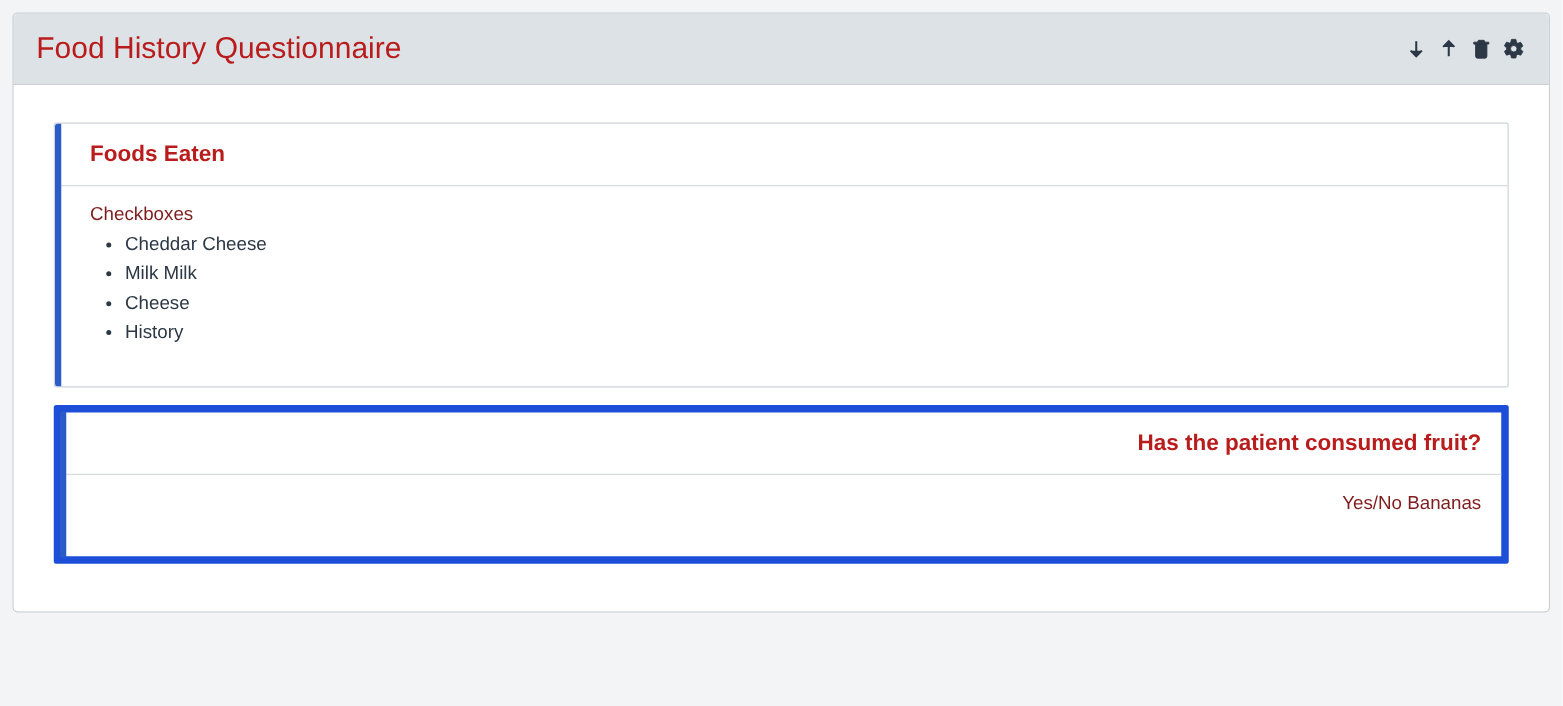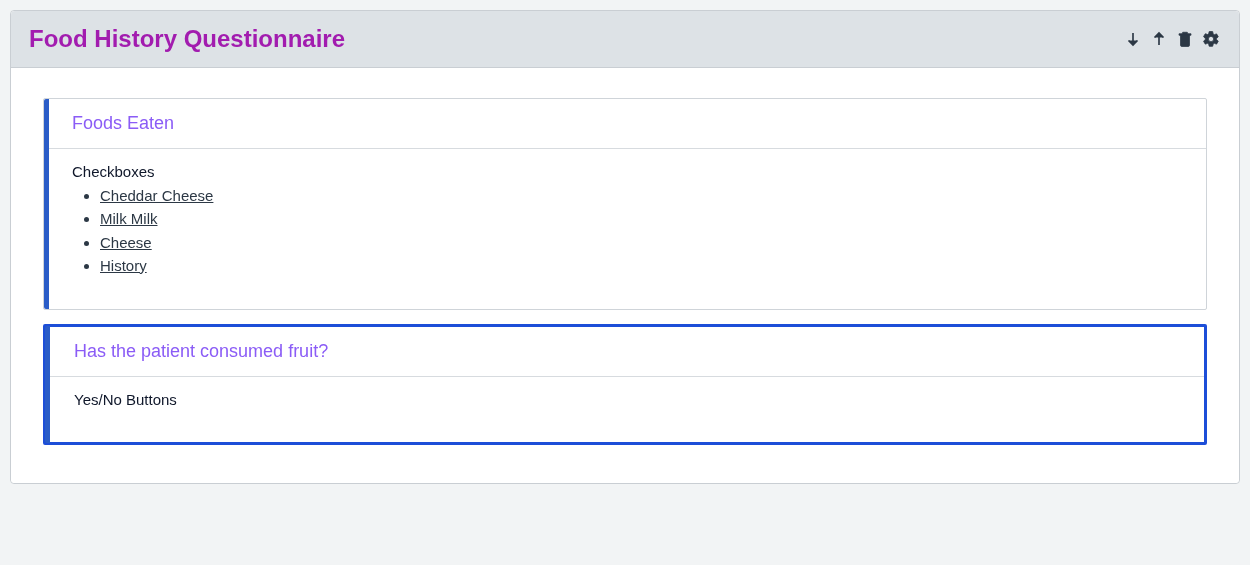--- a/index.html
+++ b/index.html
@@ -24,22 +24,22 @@
     .panel-header {
       background: #dde2e6;
       border-bottom: 1px solid #c9ced3;
       padding: 14px 18px 14px 18px;
       border-radius: 4px 4px 0 0;
       display: flex;
       align-items: center;
     }
     .panel-title {
       font-size: 24px;
-      font-weight: 700;
-      color: #a21caf;
+      font-weight: 400;
+      color: #b91c1c;
       flex: 1;
     }
     .panel-actions {
       display: flex;
       gap: 6px;
       color: #2c3845;
     }
     .panel-actions span {
       width: 20px;
       height: 20px;
@@ -60,58 +60,58 @@
       border-radius: 0 0 4px 4px;
     }
     .question-card {
       border: 1px solid #cfd4d9;
       border-radius: 2px;
       margin-bottom: 14px;
       position: relative;
       background: #fff;
     }
     .question-card.selected {
-      border: 3px solid #1d4ed8;
+      border: 6px solid #1d4ed8;
+      text-align: right;
     }
     .accent-stripe {
       position: absolute;
       left: 0;
       top: 0;
       bottom: 0;
       width: 5px;
       background: #2a5cc7;
       border-radius: 2px 0 0 2px;
     }
     .selected .accent-stripe {
       left: -1px;
       top: -1px;
       bottom: -1px;
     }
     .card-header {
       font-size: 18px;
-      font-weight: 400;
-      color: #8b5cf6;
+      font-weight: 700;
+      color: #b91c1c;
       padding: 14px 16px 14px 28px;
       border-bottom: 1px solid #d7dbdf;
     }
     .card-body {
       padding: 14px 16px 32px 28px;
       font-size: 15px;
       color: #2c3845;
     }
     .input-type-label {
       font-size: 15px;
-      color: #0f172a;
+      color: #7f1d1d;
       margin-bottom: 2px;
     }
     .card-body ul {
       list-style: disc;
       padding-left: 28px;
       margin-top: 4px;
-      text-decoration: underline;
     }
     .card-body li {
       font-size: 15px;
       line-height: 1.55;
     }
   </style>
 </head>
 <body>
 
 <div class="panel">
@@ -154,18 +154,18 @@
           <li>Cheese</li>
           <li>History</li>
         </ul>
       </div>
     </div>
 
     <div class="question-card selected">
       <div class="accent-stripe"></div>
       <div class="card-header">Has the patient consumed fruit?</div>
       <div class="card-body">
-        <div class="input-type-label">Yes/No Buttons</div>
+        <div class="input-type-label">Yes/No Bananas</div>
       </div>
     </div>
 
   </div>
 </div>
 
 </body></html>

